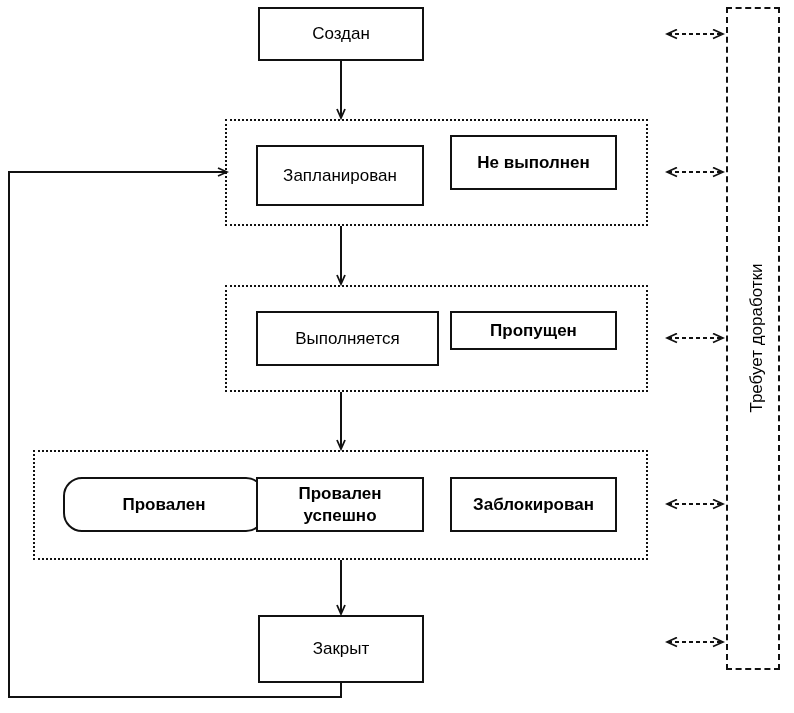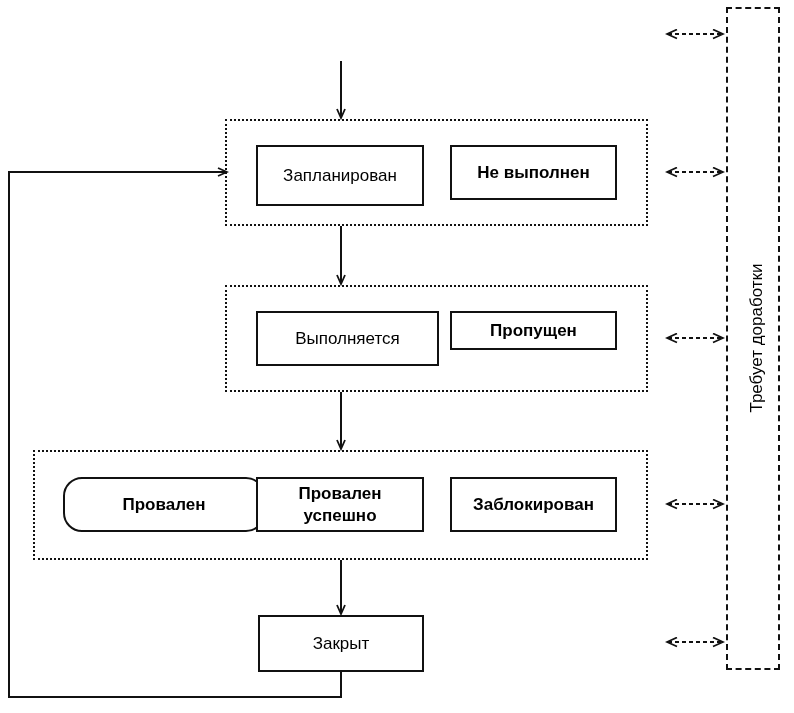--- a/index.html
+++ b/index.html
@@ -94,26 +94,29 @@
 
     <line x1="341" y1="560" x2="341" y2="613" stroke="#111111" stroke-width="2" marker-end="url(#arrowSolid)"></line>
 
     <path d="M341,670 L341,697 L9,697 L9,172 L226,172" fill="none" stroke="#111111" stroke-width="2" marker-end="url(#arrowSolid)"></path>
   </svg>
 
   <div class="group" style="left:225px; top:119px; width:423px; height:107px;"></div>
   <div class="group" style="left:225px; top:285px; width:423px; height:107px;"></div>
   <div class="group" style="left:33px; top:450px; width:615px; height:110px;"></div>
 
+  <div class="node" style="left:258px; top:7px; width:166px; height:54px;">
+    <span>Создан</span>
+  </div>
 
   <div class="node" style="left:256px; top:145px; width:168px; height:61px;">
     <span>Запланирован</span>
   </div>
 
-  <div class="node bold" style="left:450px; top:145px; width:167px; height:55px;">
+  <div class="node bold" style="left:450px; top:135px; width:167px; height:55px;">
     <span>Не выполнен</span>
   </div>
 
   <div class="node" style="left:256px; top:311px; width:183px; height:55px;">
     <span>Выполняется</span>
   </div>
 
   <div class="node bold" style="left:450px; top:311px; width:167px; height:39px;">
     <span>Пропущен</span>
   </div>
@@ -123,21 +126,21 @@
   </div>
 
   <div class="node bold" style="left:256px; top:477px; width:168px; height:55px;">
     <span style="display:inline-block; max-width:110px;">Провален успешно</span>
   </div>
 
   <div class="node bold" style="left:450px; top:477px; width:167px; height:55px;">
     <span>Заблокирован</span>
   </div>
 
-  <div class="node" style="left:258px; top:615px; width:166px; height:57px;">
+  <div class="node" style="left:258px; top:615px; width:166px; height:68px;">
     <span>Закрыт</span>
   </div>
 
   <div class="rework-box" style="left:726px; top:7px; width:54px; height:663px;"></div>
 
   <div class="rework-label" style="left:757px; top:338px; transform: translate(-50%, -50%) rotate(-90deg);">Требует доработки</div>
 
   <svg class="edges edges-top" viewBox="0 0 794 713">
     <g stroke="#111111" stroke-width="2" stroke-dasharray="4 3" fill="none">
       <line x1="668" y1="34" x2="722" y2="34" marker-end="url(#arrowDashR)" marker-start="url(#arrowDashL)"></line>

